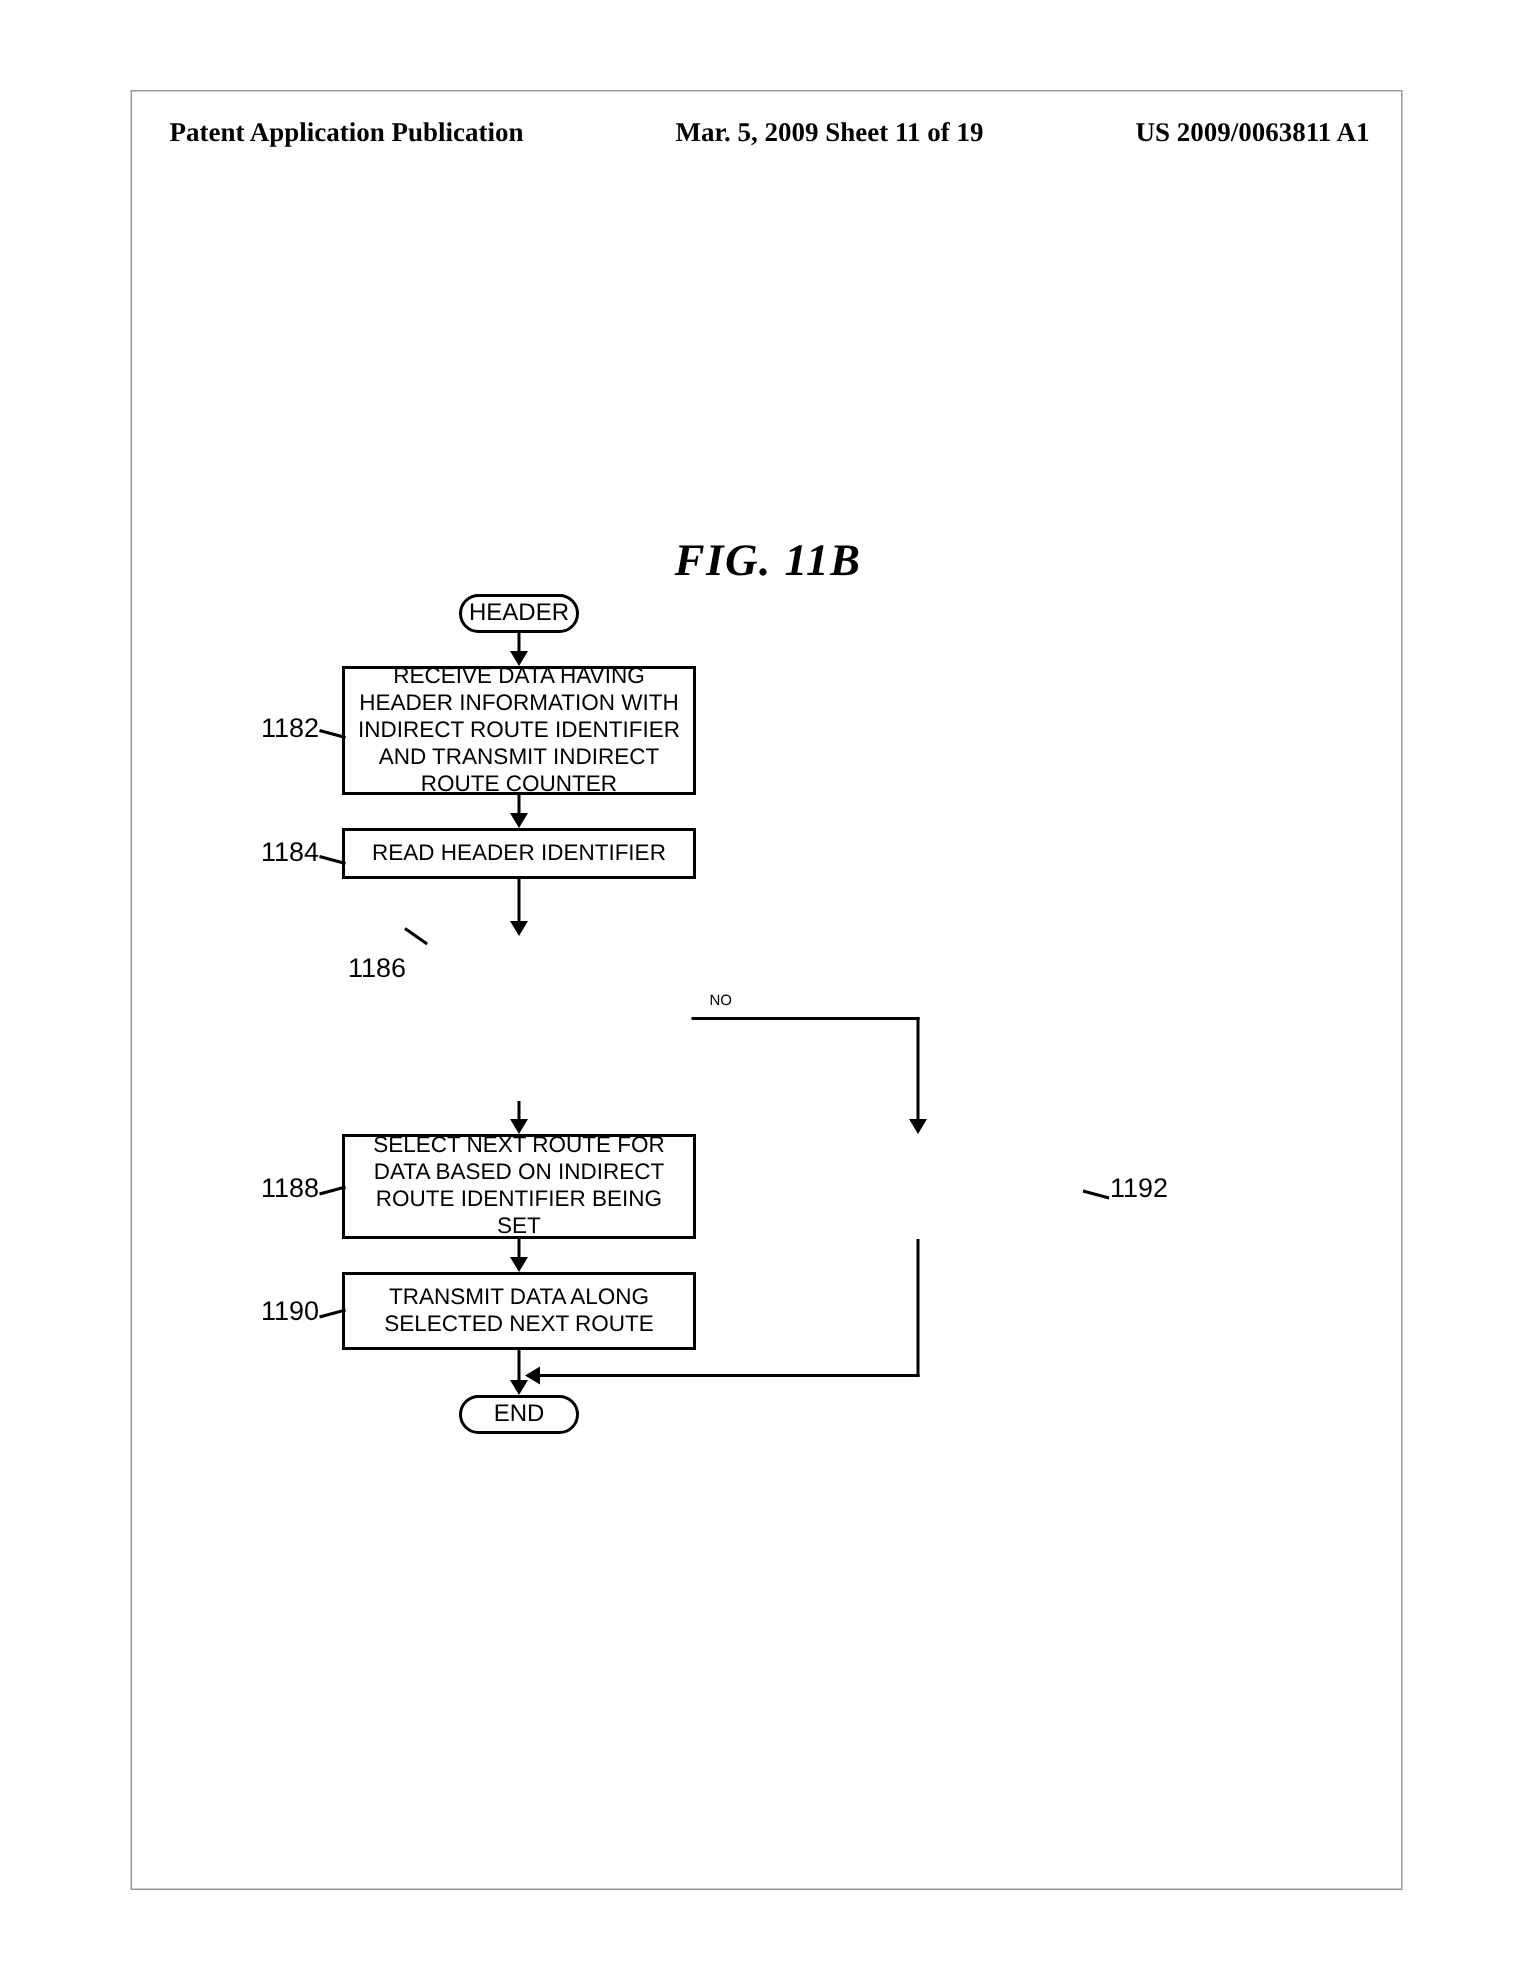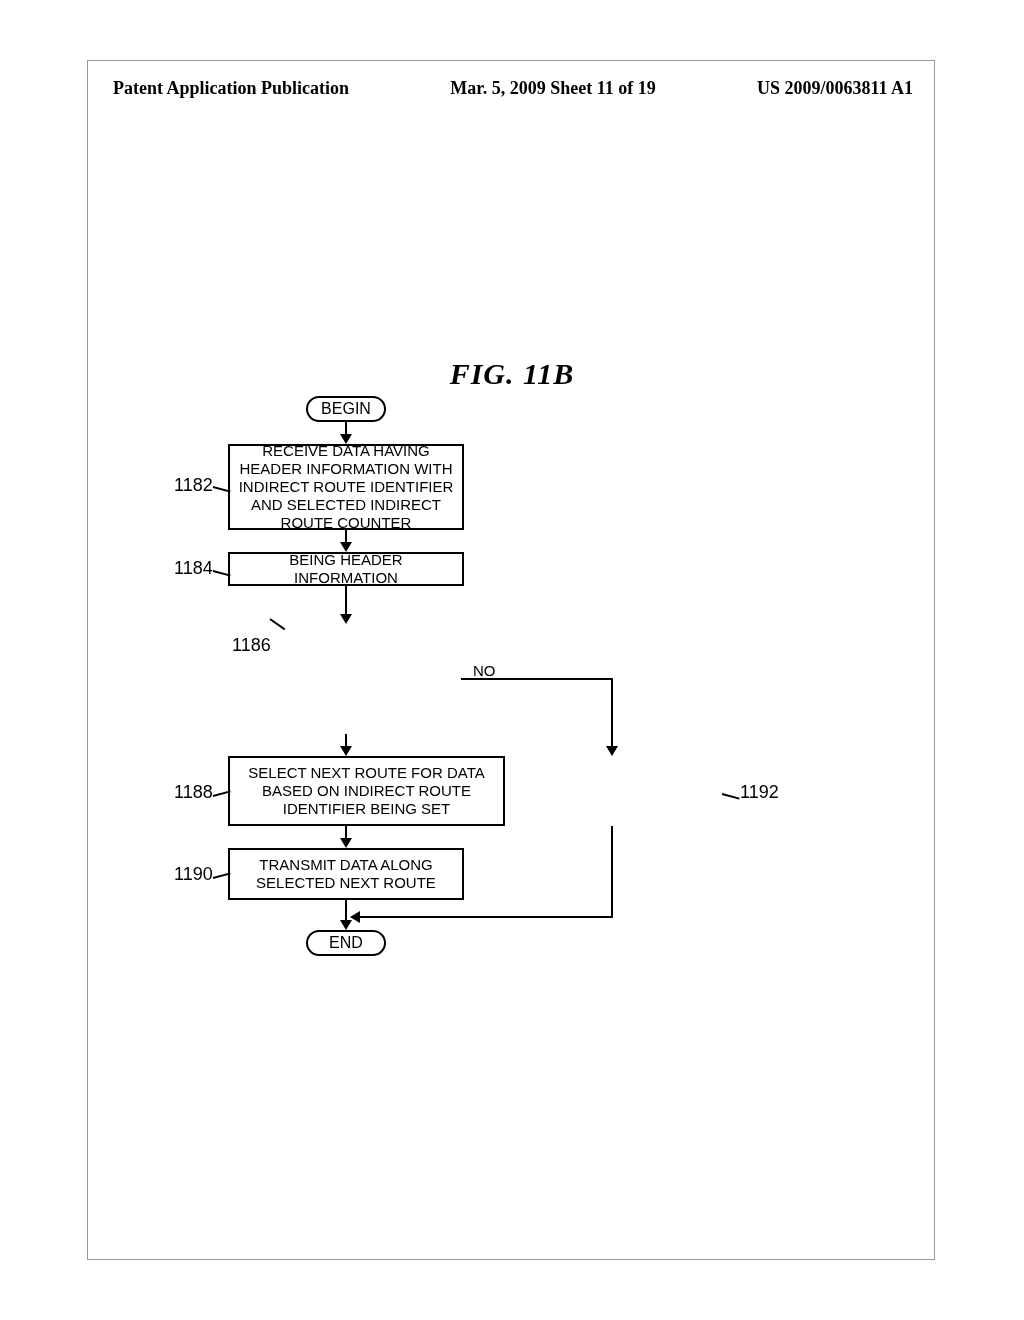--- a/index.html
+++ b/index.html
@@ -104,21 +104,21 @@
   }
 
   .ref-label {
     position: absolute;
     font-family: Liberation Sans, sans-serif;
     font-size: 18px;
   }
   .branch-label {
     position: absolute;
     font-family: Arial, Helvetica, sans-serif;
-    font-size: 15px;
+    font-size: 10px;
   }
 
   
   .vseg { position: absolute; width: 2px; background: #000; }
   .hseg { position: absolute; height: 2px; background: #000; }
   .arrow-down {
     position: absolute;
     width: 0; height: 0;
     border-left: 6px solid transparent;
     border-right: 6px solid transparent;
@@ -147,52 +147,52 @@
   <div class="page-border"></div>
 
   <div class="header-row">
     <span class="hl">Patent Application Publication</span>
     <span class="hc">Mar. 5, 2009  Sheet 11 of 19</span>
     <span class="hr">US 2009/0063811 A1</span>
   </div>
 
   <div class="figure-title">FIG. 11B</div>
 
-  <div class="abs terminator" style="left:306px; top:396px; width:80px; height:26px;">BEGIN</div>
+  <div class="abs terminator" style="left:306px; top:396px; width:80px; height:26px;">HEADER</div>
 
   <div class="vseg" style="left:345px; top:422px; height:14px;"></div>
   <div class="arrow-down" style="left:340px; top:434px;"></div>
 
-  <div class="abs process" style="left:228px; top:444px; width:236px; height:86px;">RECEIVE DATA HAVING HEADER INFORMATION WITH INDIRECT ROUTE IDENTIFIER AND SELECTED INDIRECT ROUTE COUNTER</div>
+  <div class="abs process" style="left:228px; top:444px; width:236px; height:86px;">RECEIVE DATA HAVING HEADER INFORMATION WITH INDIRECT ROUTE IDENTIFIER AND TRANSMIT INDIRECT ROUTE COUNTER</div>
   <div class="ref-label" style="left:174px; top:475px;">1182</div>
   <div class="leader" style="left:213px; top:486px; width:18px; transform: rotate(15deg);"></div>
 
   <div class="vseg" style="left:345px; top:530px; height:14px;"></div>
   <div class="arrow-down" style="left:340px; top:542px;"></div>
 
-  <div class="abs process" style="left:228px; top:552px; width:236px; height:34px;">BEING HEADER INFORMATION</div>
+  <div class="abs process" style="left:228px; top:552px; width:236px; height:34px;">READ HEADER IDENTIFIER</div>
   <div class="ref-label" style="left:174px; top:558px;">1184</div>
   <div class="leader" style="left:213px; top:570px; width:18px; transform: rotate(15deg);"></div>
 
   <div class="vseg" style="left:345px; top:586px; height:30px;"></div>
   <div class="arrow-down" style="left:340px; top:614px;"></div>
 
   <div class="ref-label" style="left:232px; top:602px;margin-top:33px;">1186</div>
   <div class="leader" style="left:270px; top:618px; width:18px; transform: rotate(35deg);"></div>
 
   <div class="branch-label" style="left:473px; top:662px;">NO</div>
   <div class="hseg" style="left:461px; top:678px; width:152px;"></div>
   <div class="vseg" style="left:611px; top:678px; height:70px;"></div>
   <div class="arrow-down" style="left:606px; top:746px;"></div>
 
   <div class="branch-label" style="left:356px; top:737px;margin-top:32px;">YES</div>
   <div class="vseg" style="left:345px; top:734px; height:14px;"></div>
   <div class="arrow-down" style="left:340px; top:746px;"></div>
 
-  <div class="abs process" style="left:228px; top:756px; width:277px; height:70px;">SELECT NEXT ROUTE FOR DATA BASED ON INDIRECT ROUTE IDENTIFIER BEING SET</div>
+  <div class="abs process" style="left:228px; top:756px; width:236px; height:70px;">SELECT NEXT ROUTE FOR DATA BASED ON INDIRECT ROUTE IDENTIFIER BEING SET</div>
   <div class="ref-label" style="left:174px; top:782px;">1188</div>
   <div class="leader" style="left:213px; top:795px; width:18px; transform: rotate(-15deg);"></div>
 
   <div class="ref-label" style="left:740px; top:782px;">1192</div>
   <div class="leader" style="left:722px; top:793px; width:18px; transform: rotate(15deg);"></div>
 
   <div class="vseg" style="left:345px; top:826px; height:14px;"></div>
   <div class="arrow-down" style="left:340px; top:838px;"></div>
 
   <div class="abs process" style="left:228px; top:848px; width:236px; height:52px;">TRANSMIT DATA ALONG SELECTED NEXT ROUTE</div>

